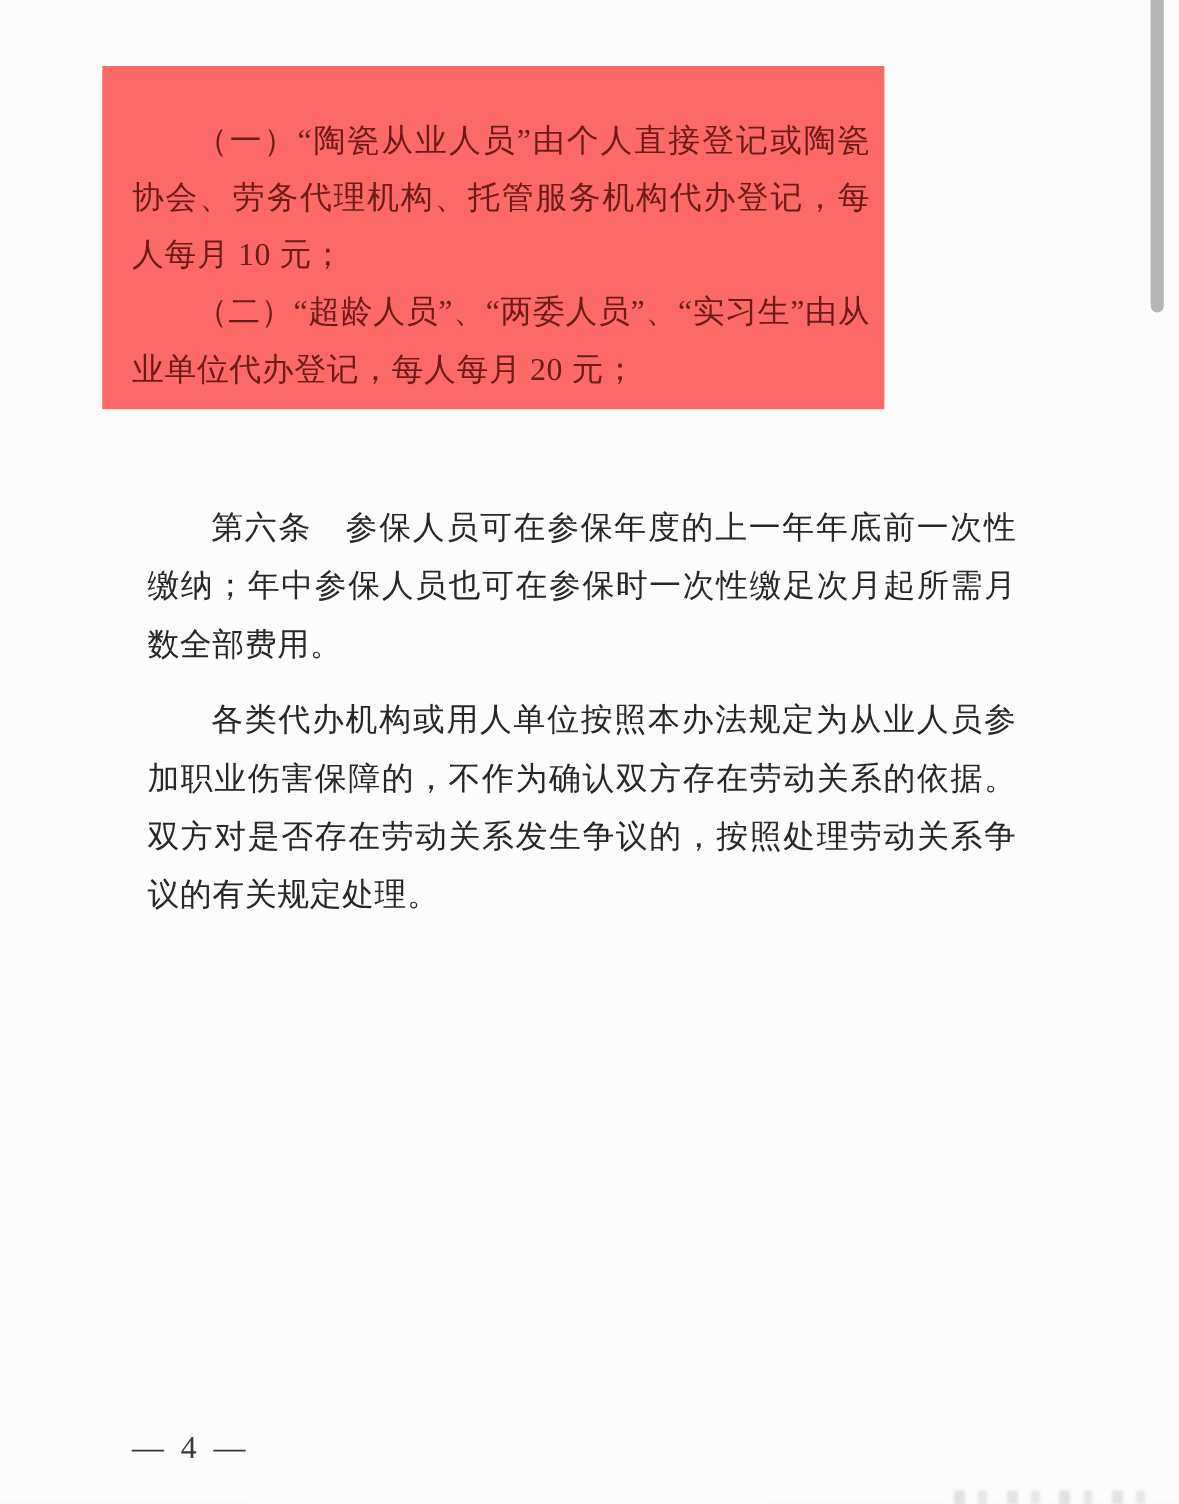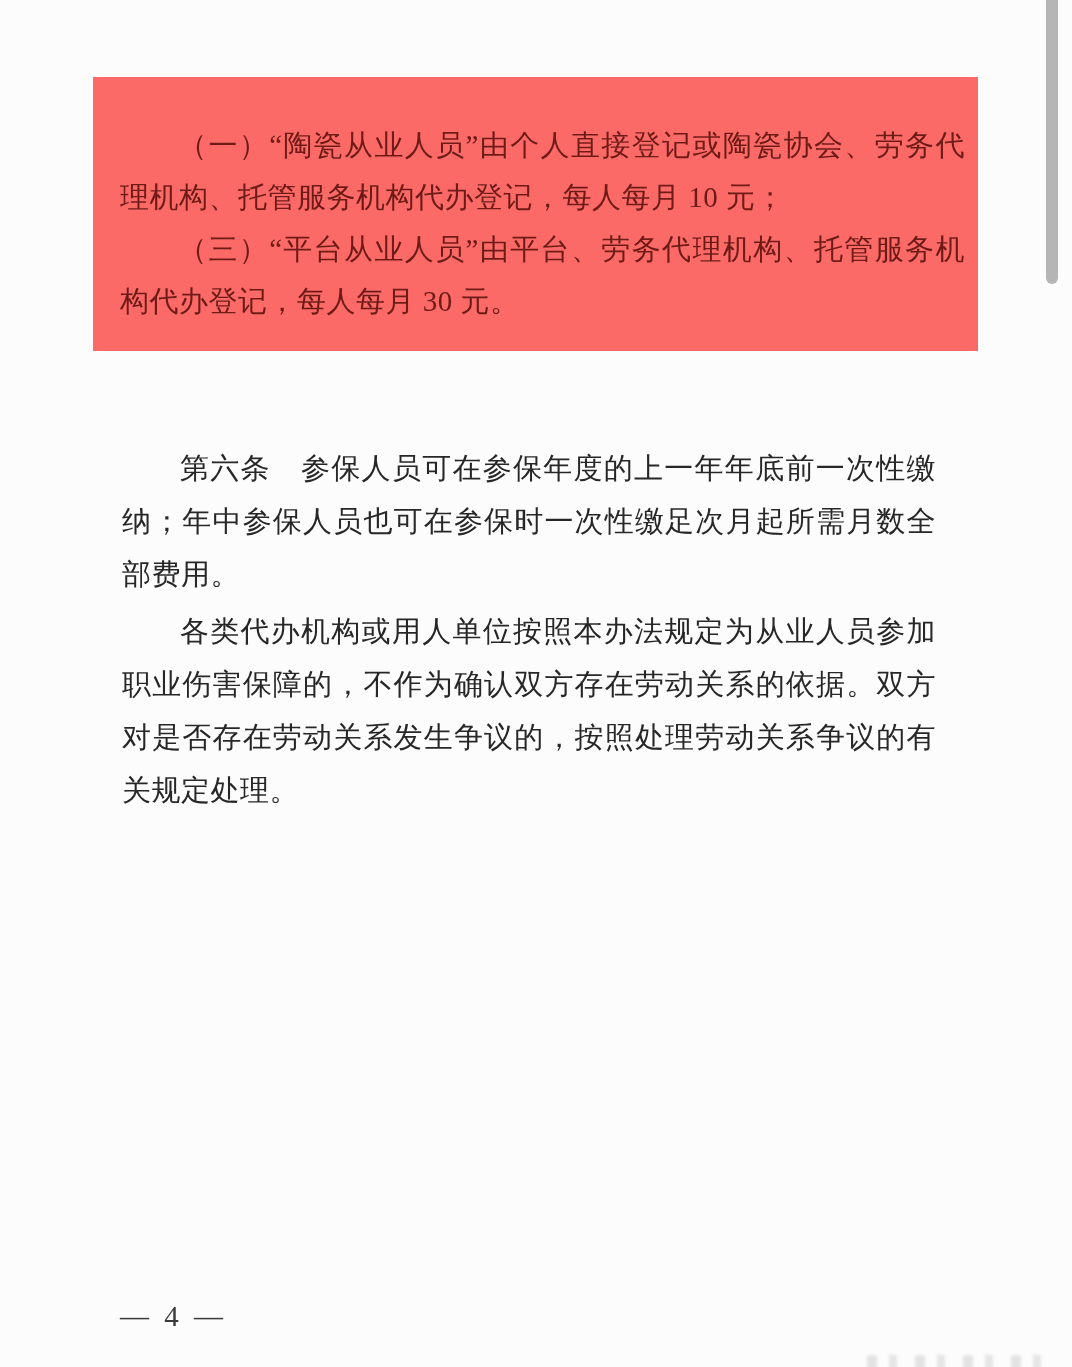--- a/index.html
+++ b/index.html
@@ -13,44 +13,44 @@
     height: 1367px;
     margin: 0 auto;
     background: var(--page_bg, #fcfcfc);
     overflow: hidden;
     font-family: "Liberation Serif", "DejaVu Serif", serif;
   }
   
   .red-block {
     position: absolute;
     left: 93px;
-    top: 77px;
-    width: 885px;
+    top: 60px;
+    width: 711px;
     box-sizing: border-box;
-    padding: 42px 13px 24px 27px;
+    padding: 42px 13px 10px 27px;
     background: var(--highlight_bg, #fb6a66);
   }
   .red-block p {
     margin: 0;
     font-size: 29px;
     line-height: 52px;
     text-indent: 58px;
     text-align: justify;
     color: var(--highlight_text, #6e1b18);
     letter-spacing: 0.5px;
   }
   
   .body-text {
     position: absolute;
     left: 118px;
     top: 438px;
     width: 822px;
   }
   .body-text p {
-    margin: 4px;
+    margin: 16px;
     font-size: 29px;
     line-height: 53px;
     text-indent: 58px;
     text-align: justify;
     color: var(--body_text, #272727);
     letter-spacing: 0.5px;
   }
   .page-number {
     position: absolute;
     left: 120px;
@@ -84,21 +84,21 @@
     filter: blur(1.5px);
   }
 </style>
 </head>
 <body>
 
 <div class="page">
 
   <div class="red-block">
     <p>（一）“陶瓷从业人员”由个人直接登记或陶瓷协会、劳务代理机构、托管服务机构代办登记，每人每月 10 元；</p>
-    <p>（三）“平台从业人员”由平台、劳务代理机构、托管服务机构代办登记，每人每月 30 元。</p>
+    <p>（二）“超龄人员”、“两委人员”、“实习生”由从业单位代办登记，每人每月 20 元；</p>
   </div>
 
   <div class="body-text">
     <p>第六条　参保人员可在参保年度的上一年年底前一次性缴纳；年中参保人员也可在参保时一次性缴足次月起所需月数全部费用。</p>
     <p>各类代办机构或用人单位按照本办法规定为从业人员参加职业伤害保障的，不作为确认双方存在劳动关系的依据。双方对是否存在劳动关系发生争议的，按照处理劳动关系争议的有关规定处理。</p>
   </div>
 
   <div class="page-number">— 4 —</div>
 
   <div class="scrollbar-thumb"></div>

